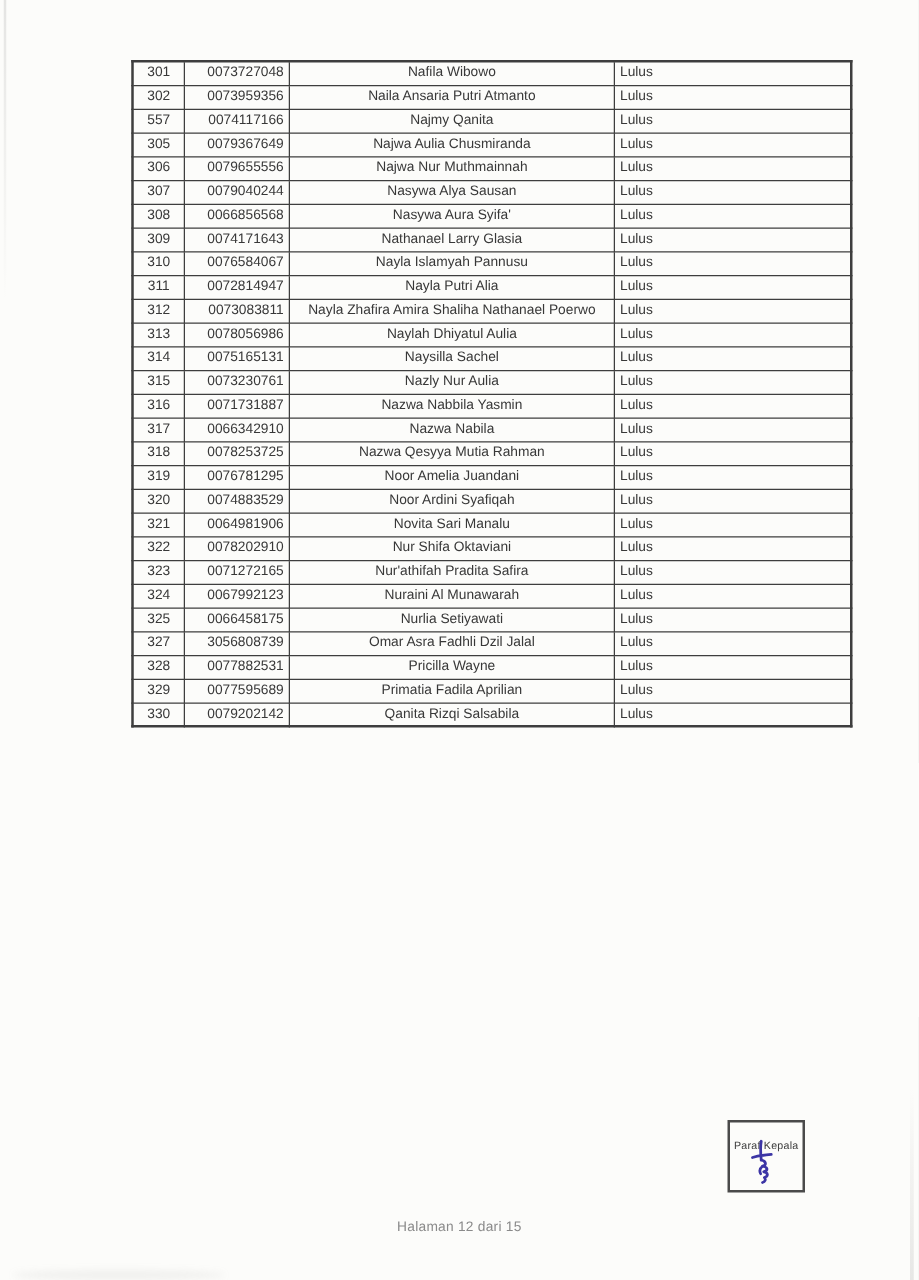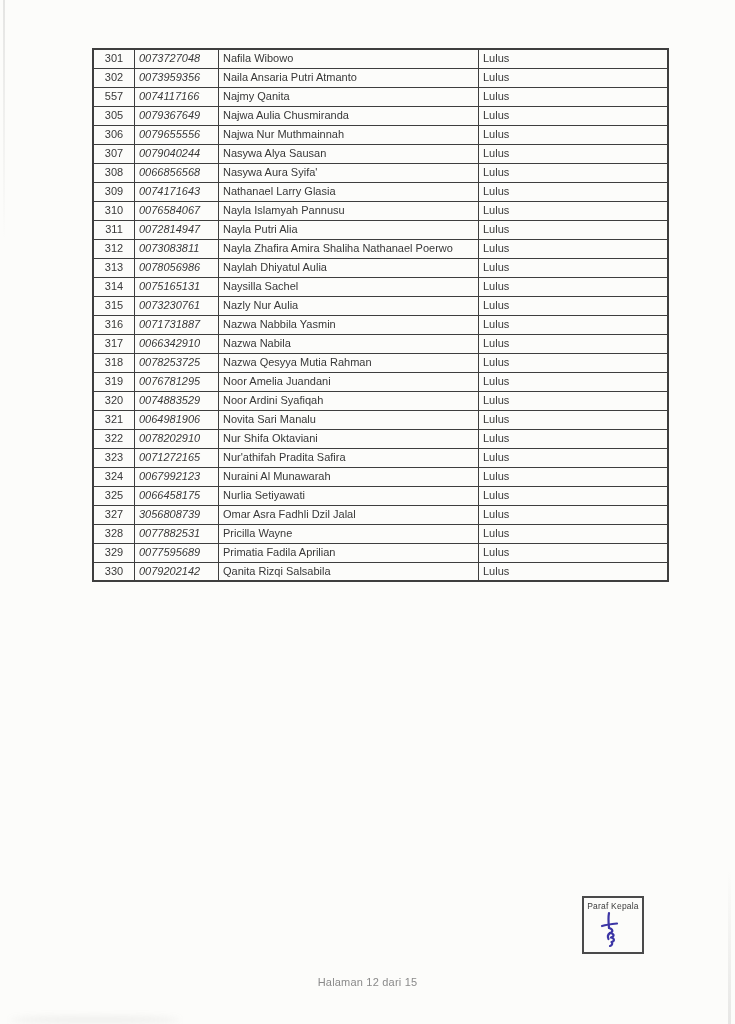--- a/index.html
+++ b/index.html
@@ -32,61 +32,61 @@
     position: absolute;
     left: 10px; bottom: 0px;
     width: 170px; height: 8px;
     background: rgba(140,140,140,0.10);
     filter: blur(3px);
     border-radius: 50%;
   }
   
   table.results {
     position: absolute;
-    left: 92px;
+    left: 105px;
     top: 48px;
     width: 538px;
     border-collapse: collapse;
     table-layout: fixed;
     border: 2px solid #3e3e3e;
     padding-left: 16px;
   }
   table.results td {
     border: 1px solid #3e3e3e;
     font-size: 11px;
     line-height: 13px;
     color: #383838;
     padding: 2px 4px;
     vertical-align: middle;
     overflow: hidden;
     white-space: nowrap;
   }
   table.results tr { height: 19px; }
   td.col-no   { width: 32px;  text-align: center; }
-  td.col-id   { width: 75px;  text-align: left; font-style: italic; }
-  td.col-name { width: 251px; text-align: left; padding-left: 7px; }
+  td.col-id   { width: 75px;  text-align: right; }
+  td.col-name { width: 251px; text-align: center; padding-left: 7px; }
   td.col-status { width: 180px; text-align: left; }
   td.wrap { white-space: normal; }
   
   .paraf-box {
     position: absolute;
     left: 582px;
     top: 896px;
     width: 62px;
     height: 58px;
     border: 2px solid #4a4a4a;
     background: #fcfcfa;
     box-sizing: border-box;
   }
   .paraf-label {
     display: block;
     font-size: 8.5px;
     color: #3a3a3a;
     text-align: center;
-    padding-top: 3px;
+    padding-top: 13px;
     letter-spacing: 0.2px;
   }
   .paraf-sig {
     position: absolute;
     left: 14px;
     top: 13px;
   }
   
   .footer {
     position: absolute;

